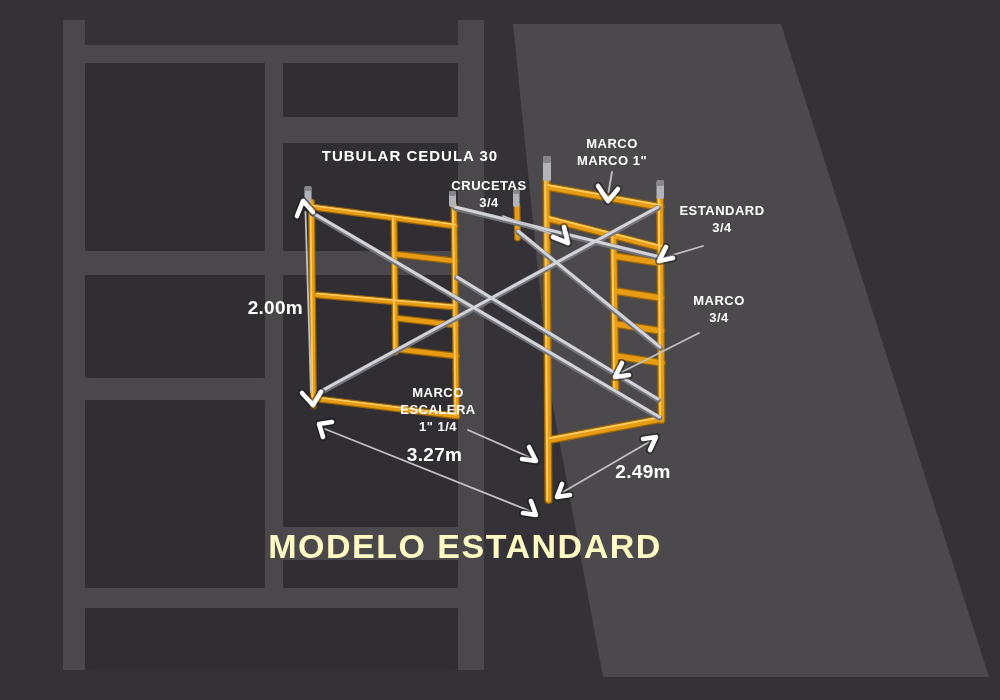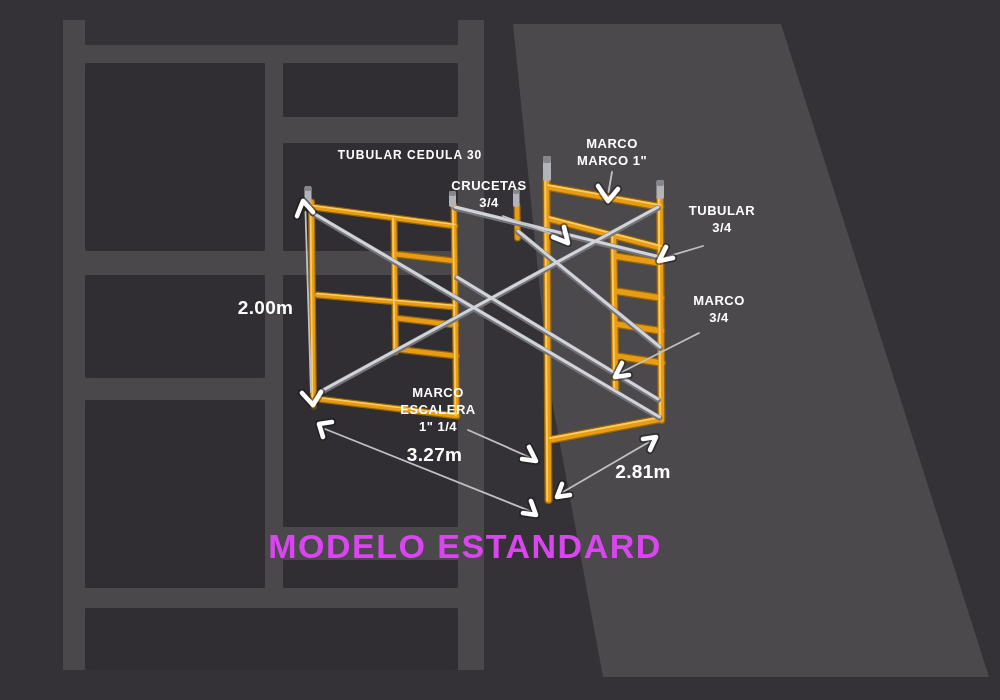--- a/index.html
+++ b/index.html
@@ -16,25 +16,25 @@
     position:absolute;inset:0;background:#4b494c;
     clip-path:polygon(513px 24px,781px 24px,989px 677px,603px 677px,550px 390px);
   }
   
   .svg-layer{position:absolute;left:0;top:0;z-index:2;}
   
   .lbl{
     position:absolute;z-index:3;color:#ffffff;font-weight:bold;
     font-size:13px;line-height:17px;letter-spacing:.5px;text-align:center;
   }
-  .heading{font-size:12px;letter-spacing:1px;}
+  .heading{font-size:15px;letter-spacing:1px;}
   .dim{font-size:19px;letter-spacing:.3px;line-height:22px;}
-  .dim-right{}
+  .dim-right{text-align:right;}
   .title{
-    position:absolute;z-index:3;color:#d946ef;font-weight:bold;
+    position:absolute;z-index:3;color:#fef9c3;font-weight:bold;
     font-size:34px;letter-spacing:1.5px;text-align:center;white-space:nowrap;
   }
 </style>
 </head>
 <body>
 
 <div class="wm">
 
   <div class="wm-panel" style="left:85px;top:63px;width:180px;height:188px;"></div>
   <div class="wm-panel" style="left:283px;top:63px;width:175px;height:54px;"></div>
@@ -211,32 +211,32 @@
   <div>CRUCETAS</div>
   <div>3/4</div>
 </div>
 
 <div class="lbl" style="left:562px;top:135px;width:100px;">
   <div>MARCO</div>
   <div>MARCO 1"</div>
 </div>
 
 <div class="lbl" style="left:672px;top:202px;width:100px;">
-  <div>TUBULAR</div>
+  <div>ESTANDARD</div>
   <div>3/4</div>
 </div>
 
 <div class="lbl" style="left:669px;top:292px;width:100px;">
   <div>MARCO</div>
   <div>3/4</div>
 </div>
 
 <div class="lbl" style="left:388px;top:384px;width:100px;">
   <div>MARCO</div>
   <div>ESCALERA</div>
   <div>1" 1/4</div>
 </div>
 
 <div class="lbl dim dim-right" style="left:228px;top:297px;width:75px;">2.00m</div>
 <div class="lbl dim" style="left:392px;top:444px;width:85px;">3.27m</div>
-<div class="lbl dim" style="left:598px;top:461px;width:90px;">2.81m</div>
+<div class="lbl dim" style="left:598px;top:461px;width:90px;">2.49m</div>
 
 <div class="title" style="left:165px;top:527px;width:600px;">MODELO ESTANDARD</div>
 
 </body></html>

